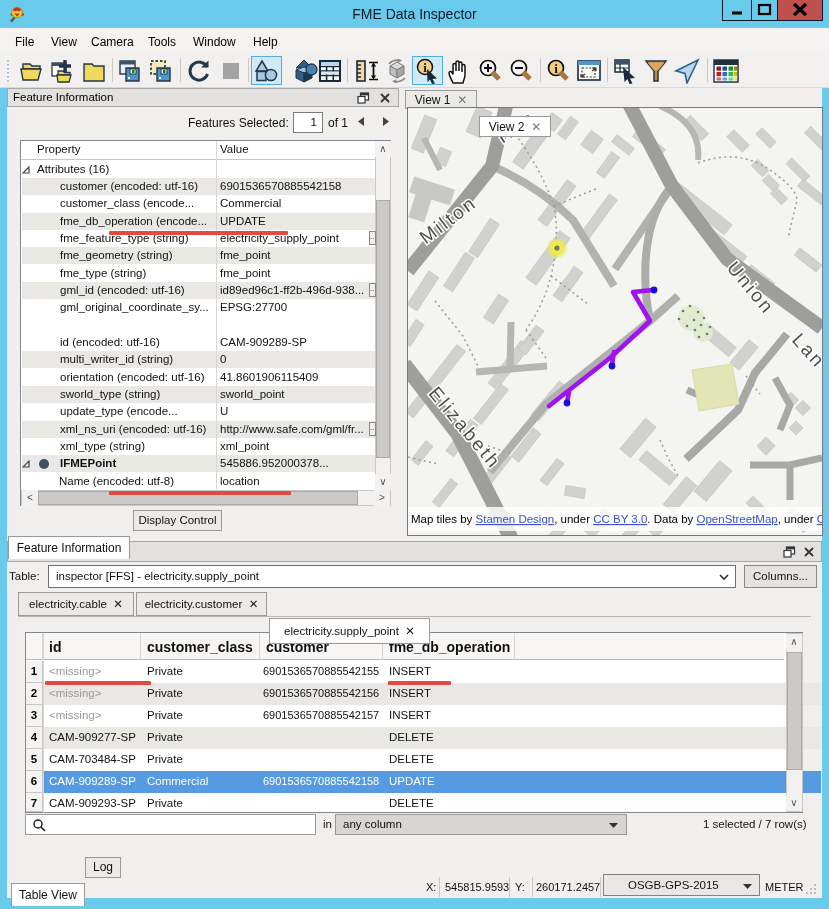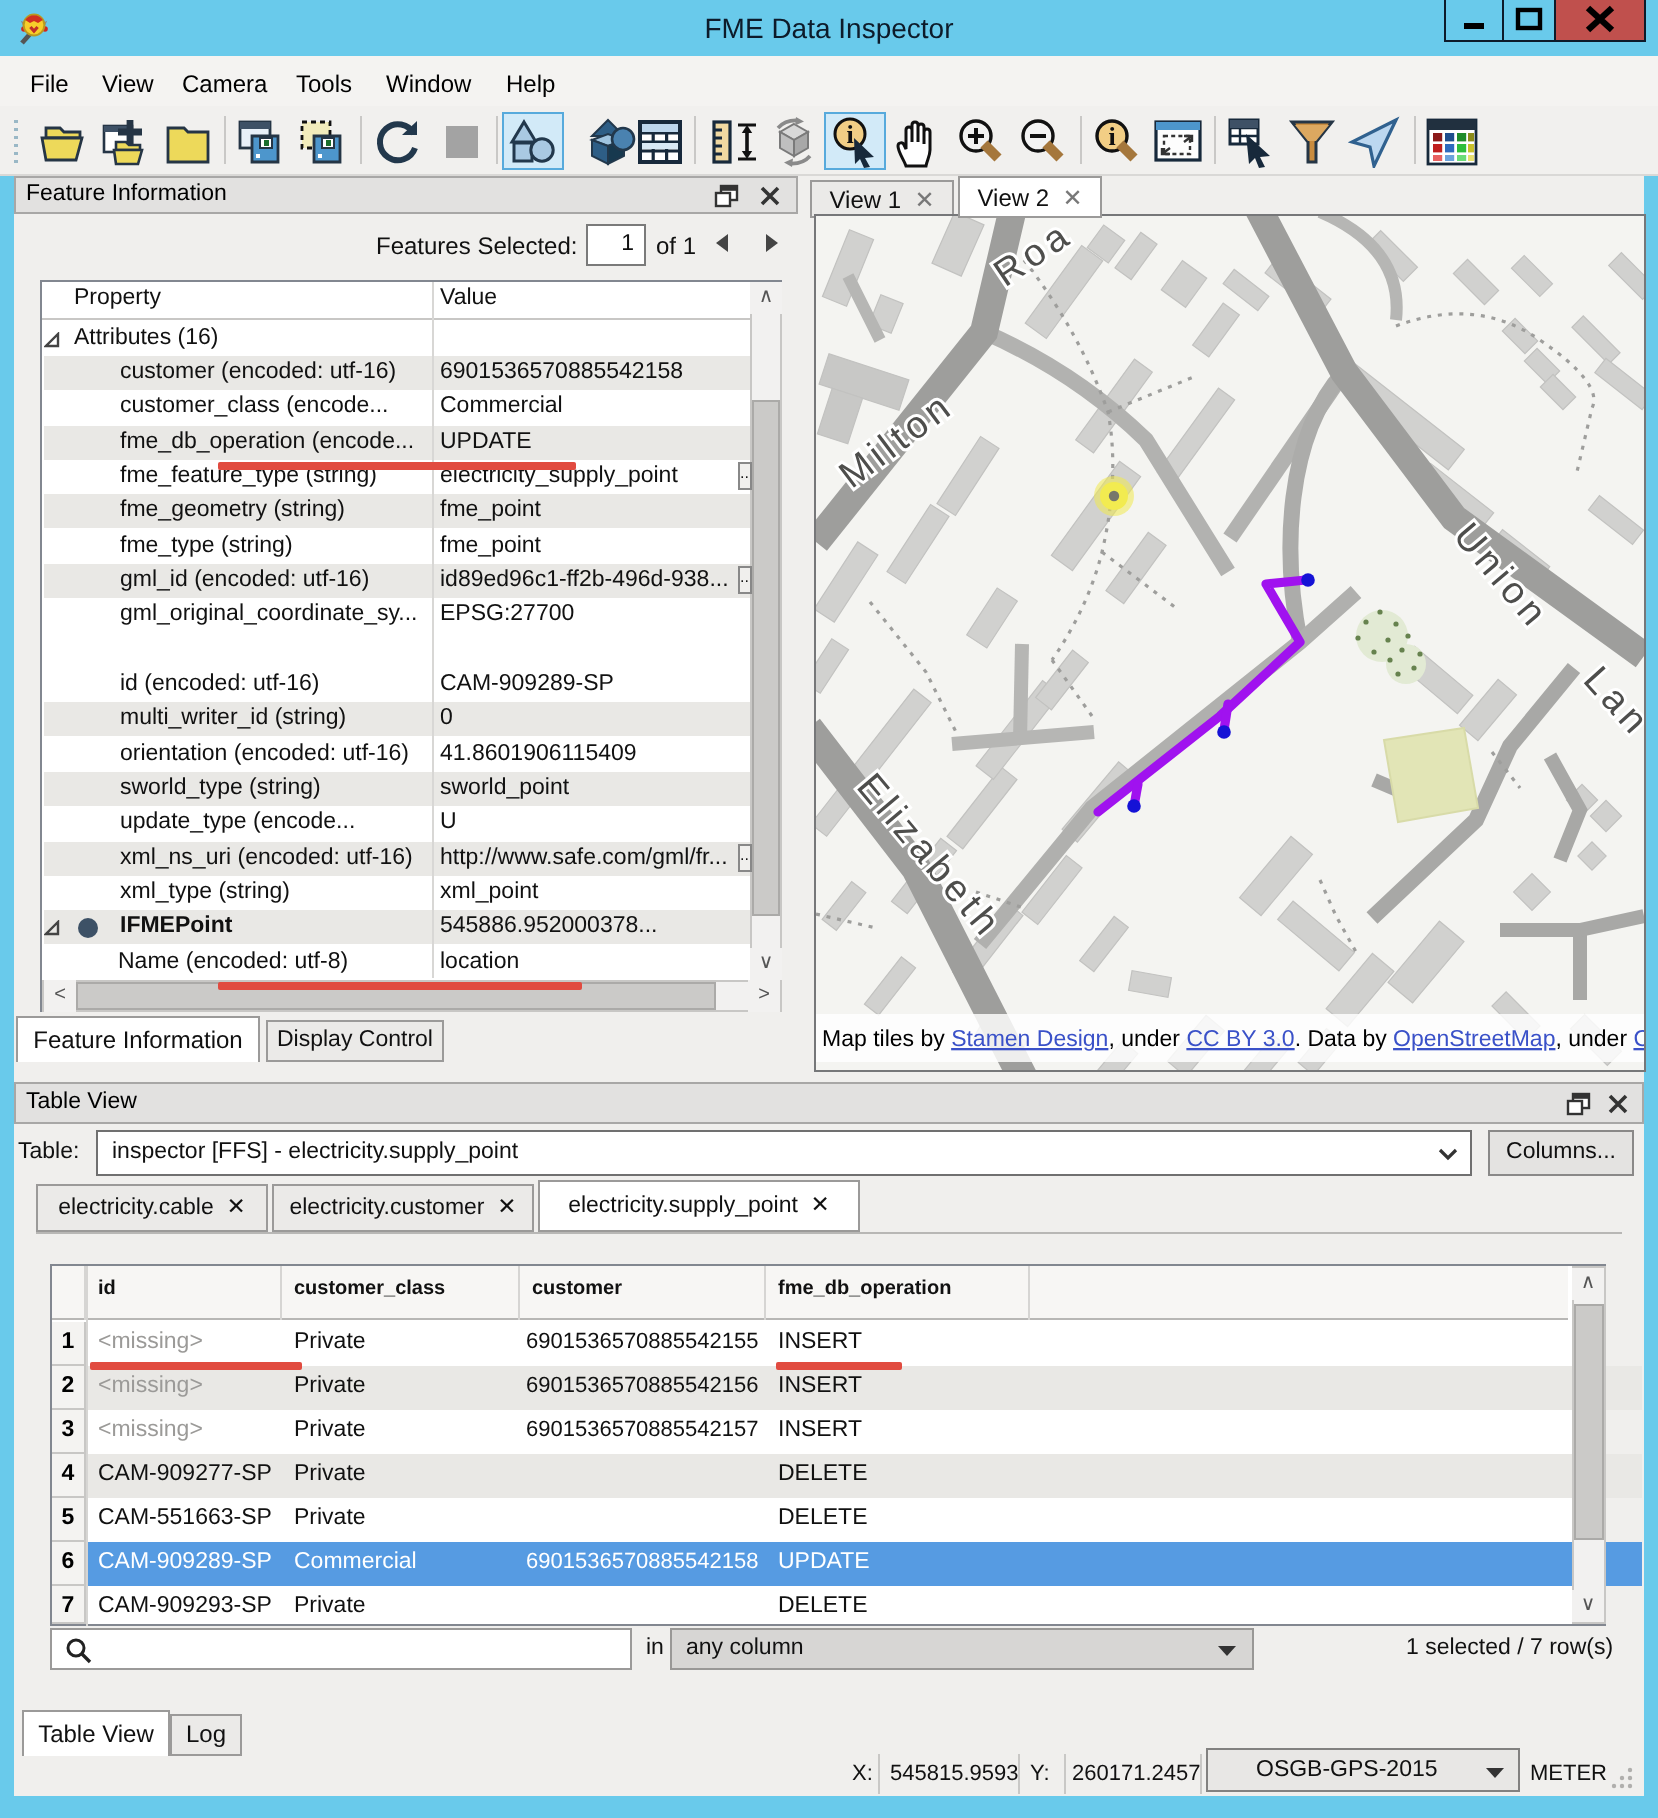--- a/index.html
+++ b/index.html
@@ -37,34 +37,34 @@
 
 #map-dock { left:400px; top:88px; width:422px; height:453px; background:#F0EFED; }
 
 
 #tv-dock { left:7px; top:541px; width:815px; height:357px; background:#F0EFED; }
 
 
 #bottomblue { left:0; top:898px; width:829px; height:11px; background:#69CAEB; }
 
 .tab { position:absolute; border:1px solid #9B9A99; background:#EBEAE8; text-align:center; font-size:12px; }
-.tab.active { background:#FFFFFF; }
+.tab.active { background:#FFFFFF;margin-top:28px; }
 
 
 .fr { position:absolute; left:1px; width:353px; height:17px; font-size:11.5px; white-space:nowrap; overflow:hidden; }
 .fr.g { background:#E9E8E5; }
 .fr .p { position:absolute; left:38px; top:2px; }
 .fr .v { position:absolute; left:198px; top:2px; }
 .redline { position:absolute; background:#E14B40; height:4px; z-index:5; border-radius:1px; }
 .sbar { position:absolute; background:#F2F1F0; border:1px solid #C8C7C5; }
 .sthumb { position:absolute; background:#CBCAC8; border:1px solid #ABAAA8; }
 .sarrow { position:absolute; width:16px; height:16px; background:#F2F1F0; text-align:center; color:#555; font-size:10px; line-height:15px; }
 
 
-.tvh { position:absolute; top:0; height:27px; font-weight:bold; font-size:10px; border-right:1px solid #D6D5D3; }
+.tvh { position:absolute; top:0; height:27px; font-weight:bold; font-size:14px; border-right:1px solid #D6D5D3; }
 .tvr { position:absolute; left:18px; width:777px; height:22px; font-size:11.5px; }
 .tvr.g { background:#E9E8E5; }
 .tvc { position:absolute; top:4px; white-space:nowrap; overflow:hidden; }
 .num { position:absolute; left:-18px; top:0; width:17px; height:22px; background:#F4F3F1; border-right:1px solid #C8C7C5; border-bottom:1px solid #C8C7C5; text-align:center; font-weight:bold; padding-top:4px; color:#000; }
 </style>
 </head>
 <body>
 <div id="titlebar" class="abs"></div>
 <svg class="abs" style="left:8px;top:5px" width="18" height="18" viewBox="0 0 18 18">
     <path d="M3 6 L8 8 L5 10 Z" fill="#E8E4DC" stroke="#888" stroke-width="0.6"></path>
@@ -585,21 +585,21 @@
         <span class="tvc" style="left:345px">INSERT</span>
       </div>
     <div class="tvr g" style="top:94px">
         <div class="num">4</div>
         <span class="tvc" style="left:5px">CAM-909277-SP</span>
         <span class="tvc" style="left:103px">Private</span>
         <span class="tvc" style="left:345px">DELETE</span>
       </div>
     <div class="tvr" style="top:116px">
         <div class="num">5</div>
-        <span class="tvc" style="left:5px">CAM-551663-SP</span>
+        <span class="tvc" style="left:5px">CAM-703484-SP</span>
         <span class="tvc" style="left:103px">Private</span>
         <span class="tvc" style="left:345px">DELETE</span>
       </div>
     <div class="tvr" style="top:138px;background:#569BE2;color:#fff">
         <div class="num">6</div>
         <span class="tvc" style="left:5px">CAM-909289-SP</span>
         <span class="tvc" style="left:103px">Commercial</span>
         <span class="tvc" style="left:219px;font-size:11px">6901536570885542158</span>
         <span class="tvc" style="left:345px">UPDATE</span>
       </div>

